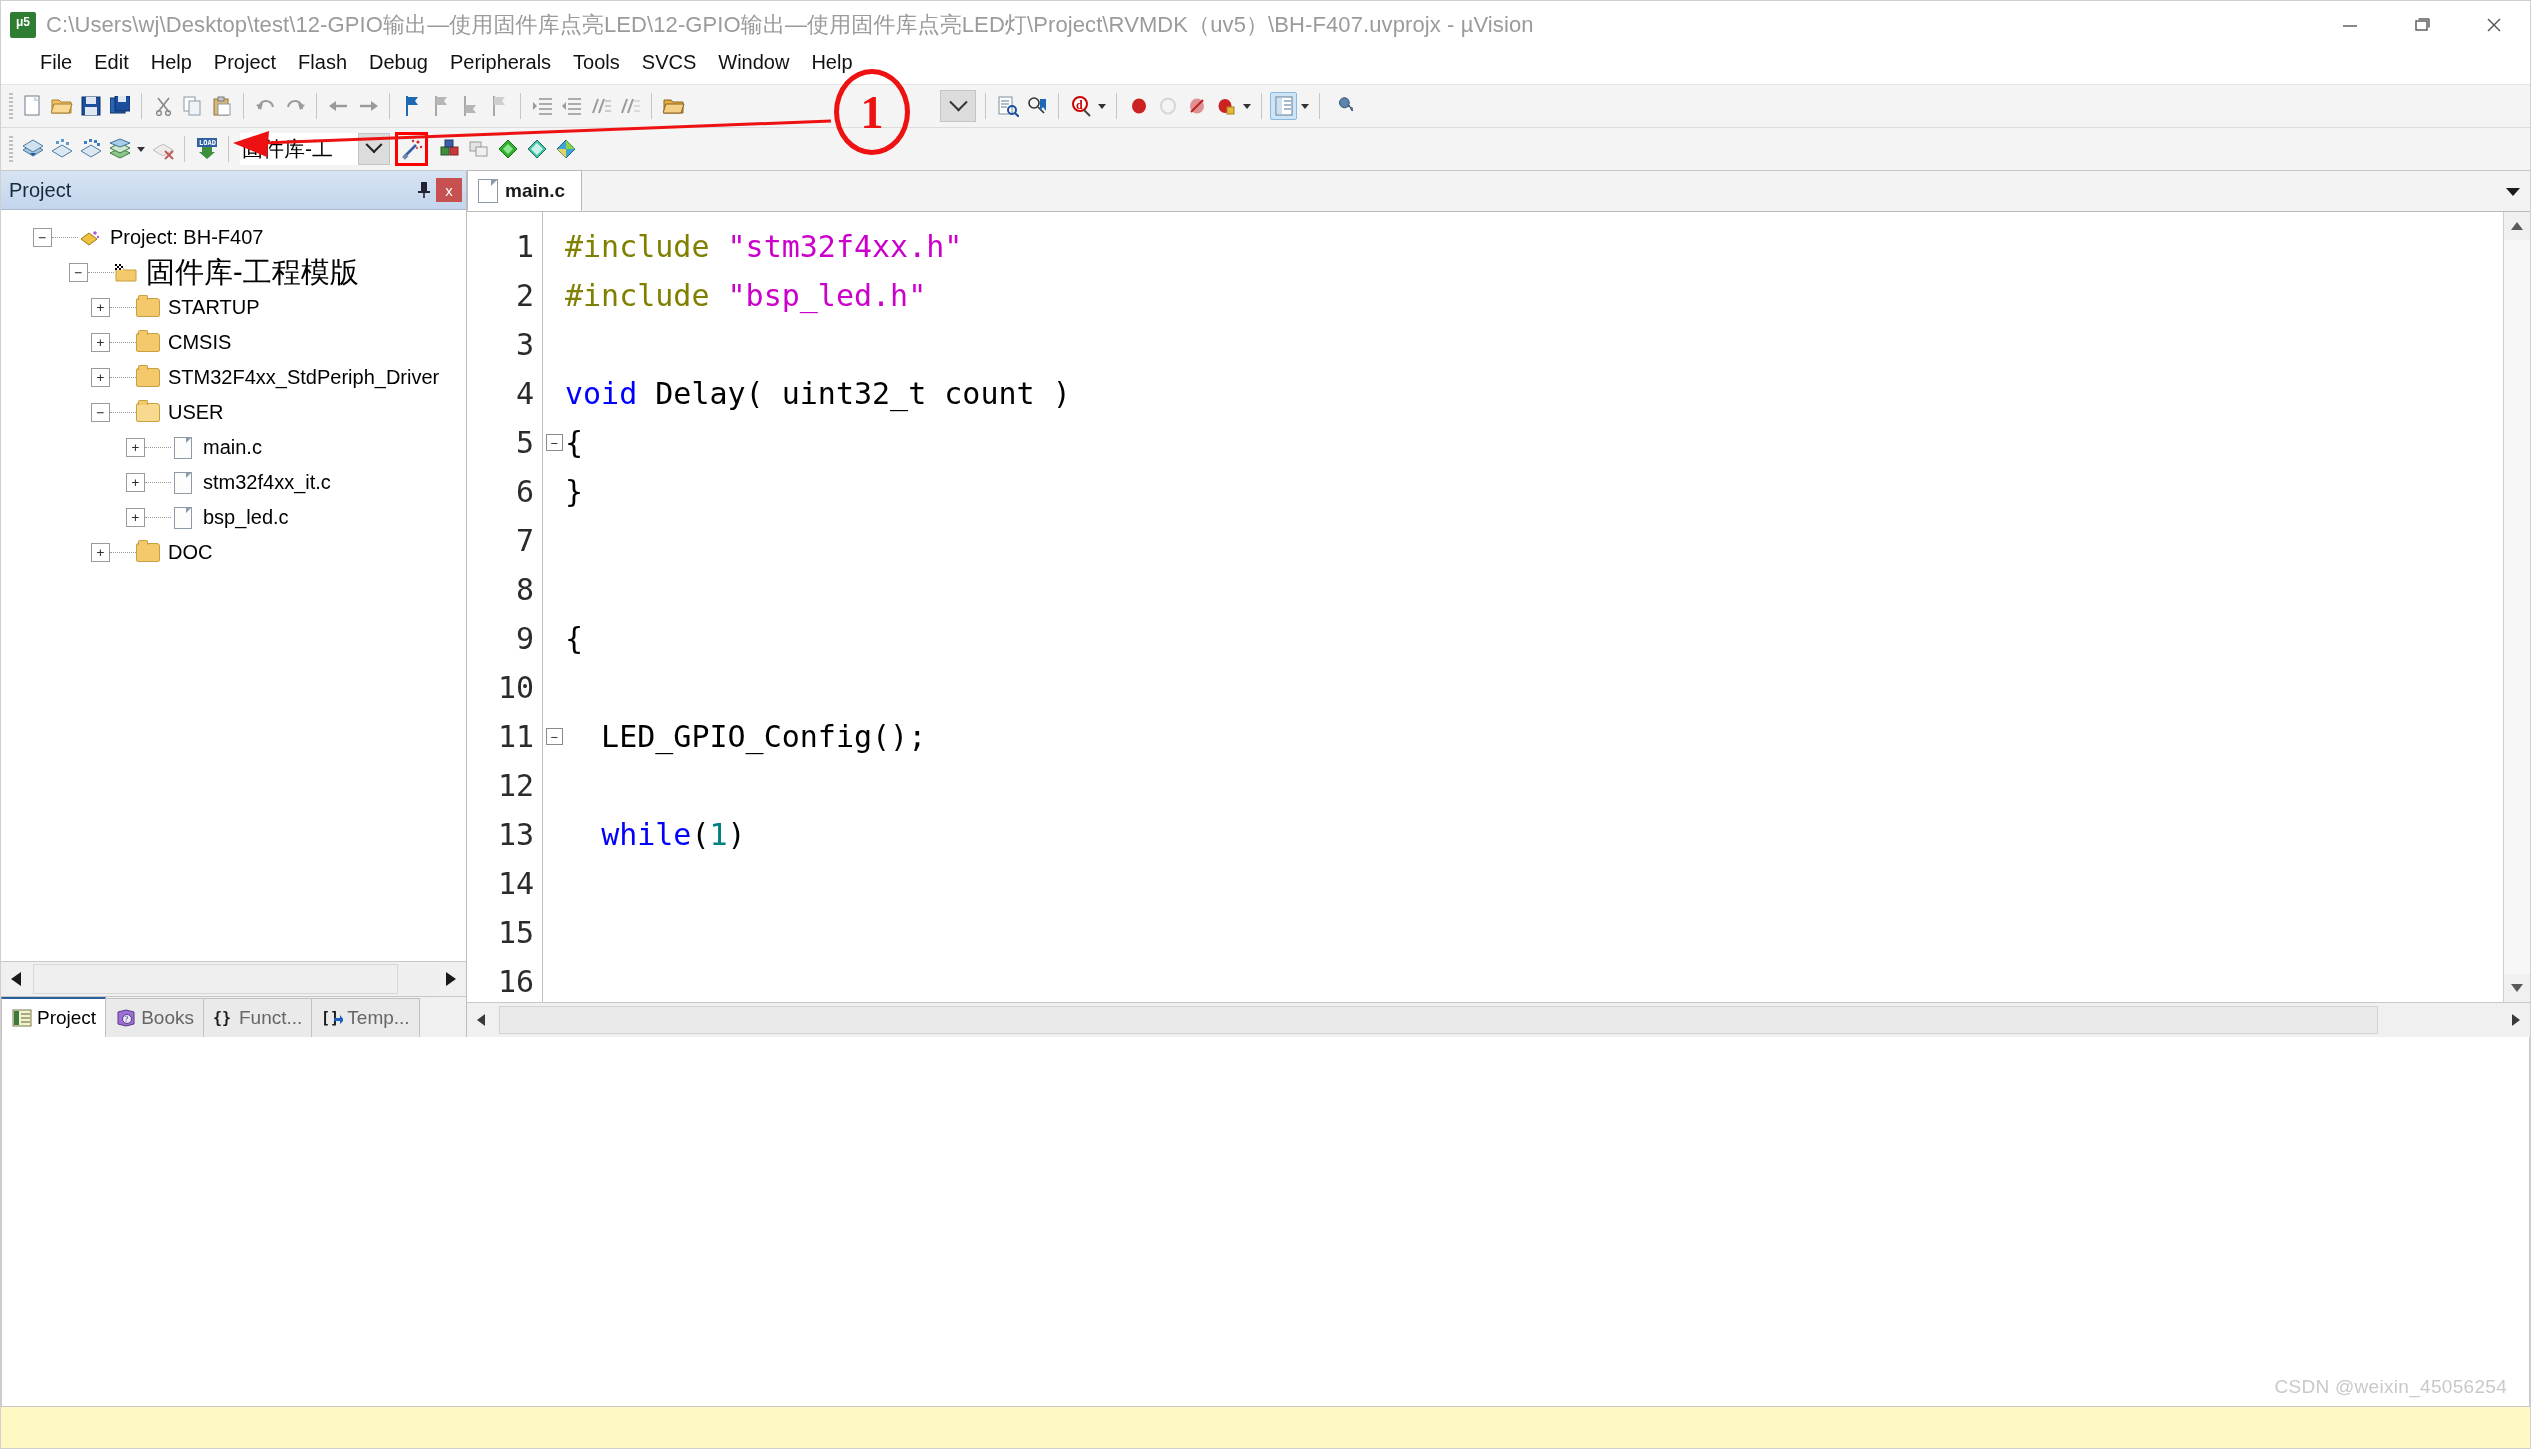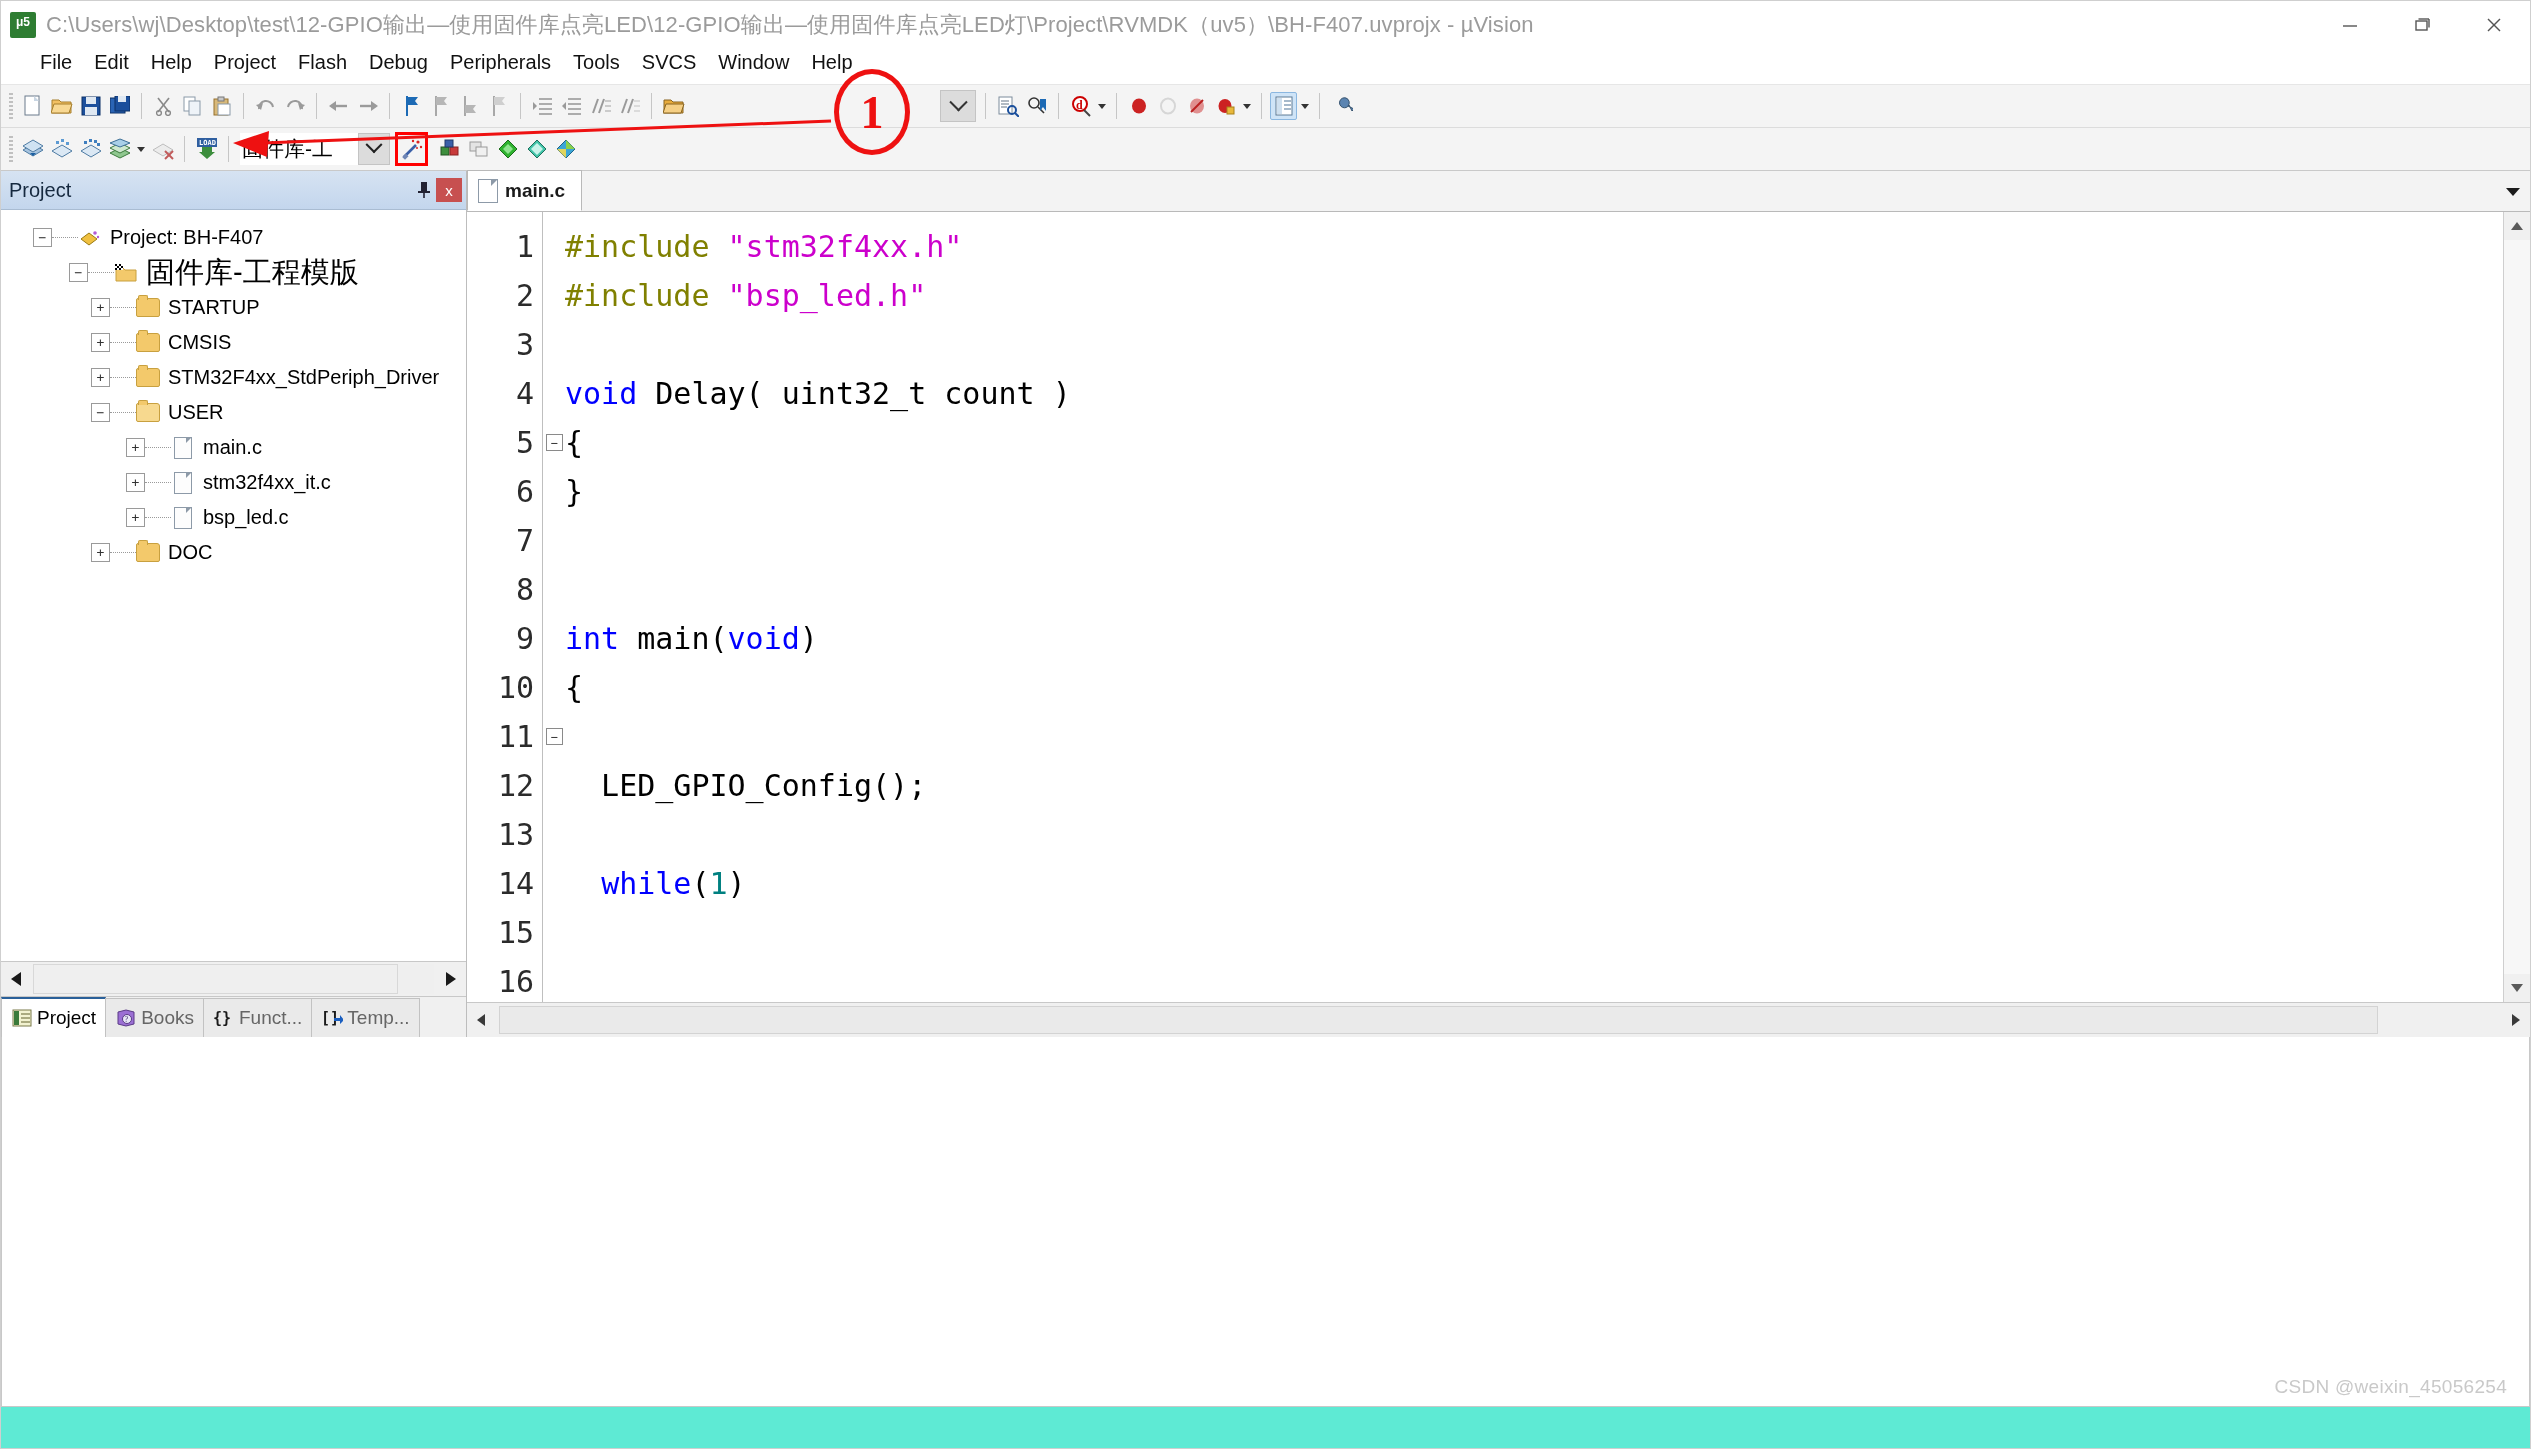--- a/index.html
+++ b/index.html
@@ -2,21 +2,21 @@
 <html><head>
 <meta charset="utf-8">
 <style>
   html,body{margin:0;padding:0;}
   body{
     width:2531px;height:1449px;overflow:hidden;
     background:#ffffff;
     font-family:"Liberation Sans","DejaVu Sans",sans-serif;
     -webkit-font-smoothing:antialiased;
   }
-  .app{position:relative;width:2531px;height:1449px;box-sizing:border-box;border:1px solid #cfcfcf;background:#5eead4;}
+  .app{position:relative;width:2531px;height:1449px;box-sizing:border-box;border:1px solid #cfcfcf;background:#fef9c3;}
 
   
   .titlebar{height:47px;display:flex;align-items:center;background:#ffffff;border-bottom:1px solid #ffffff;}
   .app-icon{width:26px;height:26px;margin-left:9px;margin-right:10px;background:#2e7d32;border-radius:2px;position:relative;flex:none;}
   .app-icon:after{content:"μ5";position:absolute;left:0;right:0;top:3px;text-align:center;color:#fff;font-size:12px;font-weight:bold;font-family:"Liberation Sans",sans-serif;}
   .title-text{font-size:22px;color:#9b9b9b;letter-spacing:.1px;white-space:nowrap;}
   .win-btns{margin-left:auto;display:flex;height:47px;}
   .win-btn{width:72px;height:47px;display:flex;align-items:center;justify-content:center;color:#4a4a4a;font-size:19px;}
   .win-btn svg{display:block;}
 
@@ -768,21 +768,20 @@
           </div>
           <div class="codelines" id="codelines">
               <div class="ln"><span class="pp">#include </span><span class="str">"stm32f4xx.h"</span></div>
               <div class="ln"><span class="pp">#include </span><span class="str">"bsp_led.h"</span></div>
               <div class="ln">&nbsp;</div>
               <div class="ln"><span class="k">void </span><span>Delay( uint32_t count )</span></div>
               <div class="ln"><span>{</span></div>
               <div class="ln"><span>}</span></div>
               <div class="ln">&nbsp;</div>
               <div class="ln">&nbsp;</div>
-              <div class="ln"><span class="k">int </span><span>main(</span><span class="k">void</span><span>)</span></div>
               <div class="ln"><span>{</span></div>
               <div class="ln">&nbsp;</div>
               <div class="ln"><span>  LED_GPIO_Config();</span></div>
               <div class="ln">&nbsp;</div>
               <div class="ln"><span>  </span><span class="k">while</span><span>(</span><span class="num">1</span><span>)</span></div>
             </div>
         </div>
         <div class="vscroll">
           <div class="vs-arrow">
             <svg width="14" height="14">

